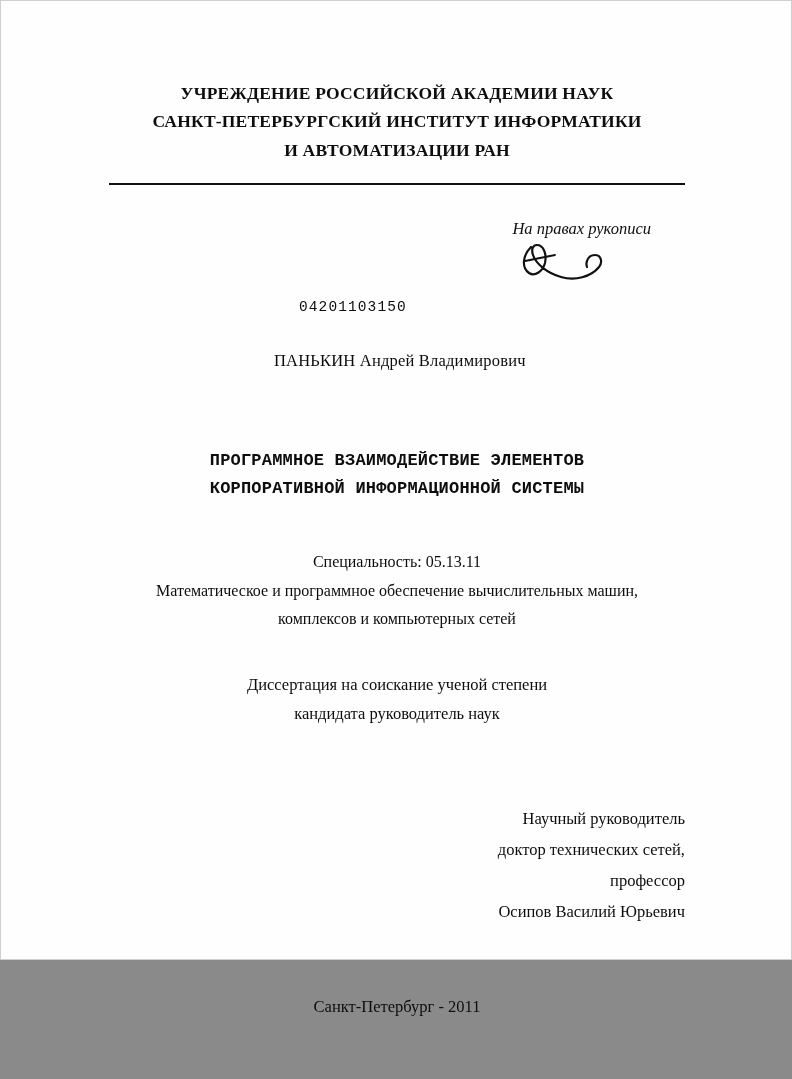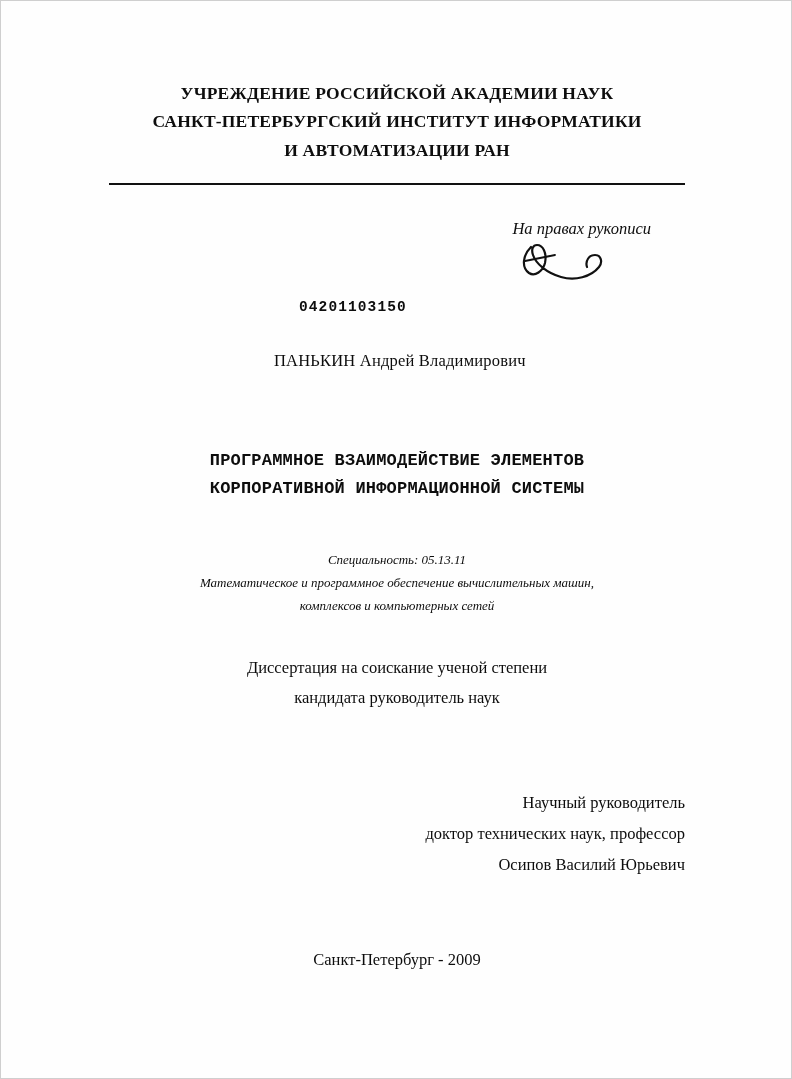--- a/index.html
+++ b/index.html
@@ -9,21 +9,21 @@
   }
   body {
     width: 792px;
     height: 1079px;
     overflow: hidden;
     font-family: "Liberation Serif", serif;
   }
   .page {
     position: relative;
     width: 792px;
-    height: 1079px;
+    height: 960px;
     background: #1d4ed8;
     box-sizing: border-box;
     border: 1px solid #cfcfcf;
   }
   .sheet {
     position: absolute;
     left: 0;
     top: 0;
     right: 0;
     bottom: 0;
@@ -76,21 +76,20 @@
     height: 52px;
   }
 
   .udc {
     margin-top: 2px;
     font-family: "Liberation Mono", monospace;
     font-size: 14.5px;
     letter-spacing: 1.1px;
     text-align: left;
     padding-left: 190px;
-    font-weight: bold;
   }
 
   .author {
     margin-top: 36px;
     font-size: 16.5px;
     text-align: left;
     padding-left: 165px;
     letter-spacing: 0.2px;
   }
 
@@ -103,23 +102,22 @@
     font-size: 17px;
     line-height: 1.62;
     letter-spacing: 0.2px;
     text-transform: uppercase;
   }
 
   .specialty-block {
     margin-top: 46px;
   }
   .specialty-line {
-    font-size: 13px;
+    font-size: 16px;
     line-height: 1.78;
-    font-style: italic;
   }
 
   .degree-block {
     margin-top: 36px;
     text-align: center;
   }
   .degree-line {
     font-size: 16.5px;
     line-height: 1.8;
   }
@@ -177,21 +175,21 @@
         <div class="specialty-line">комплексов и компьютерных сетей</div>
       </div>
 
       <div class="degree-block">
         <div class="degree-line">Диссертация на соискание ученой степени</div>
         <div class="degree-line">кандидата руководитель наук</div>
       </div>
 
       <div class="supervisor-block">
         <div class="supervisor-line">Научный руководитель</div>
-        <div class="supervisor-line">доктор технических наук, профессор</div>
+        <div class="supervisor-line">доктор технических сетей, профессор</div>
         <div class="supervisor-line">Осипов Василий Юрьевич</div>
       </div>
 
-      <div class="place">Санкт-Петербург - 2009</div>
+      <div class="place">Санкт-Петербург - 2011</div>
 
     </div>
   </div>
 </div>
 
 </body></html>

